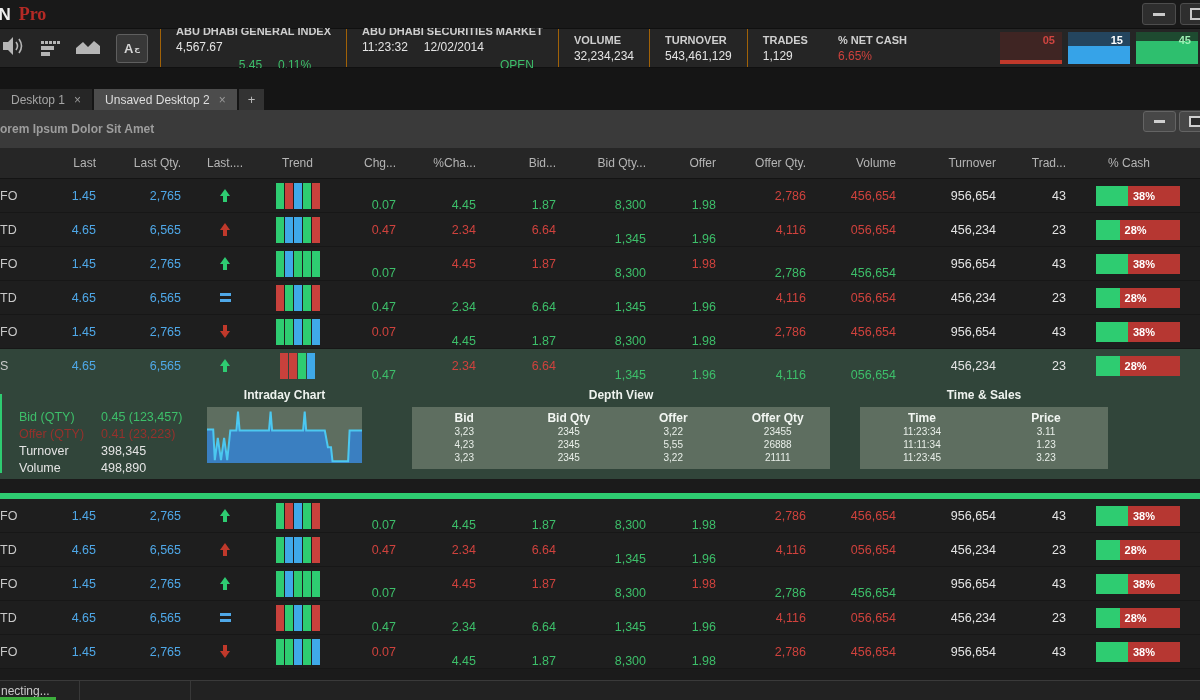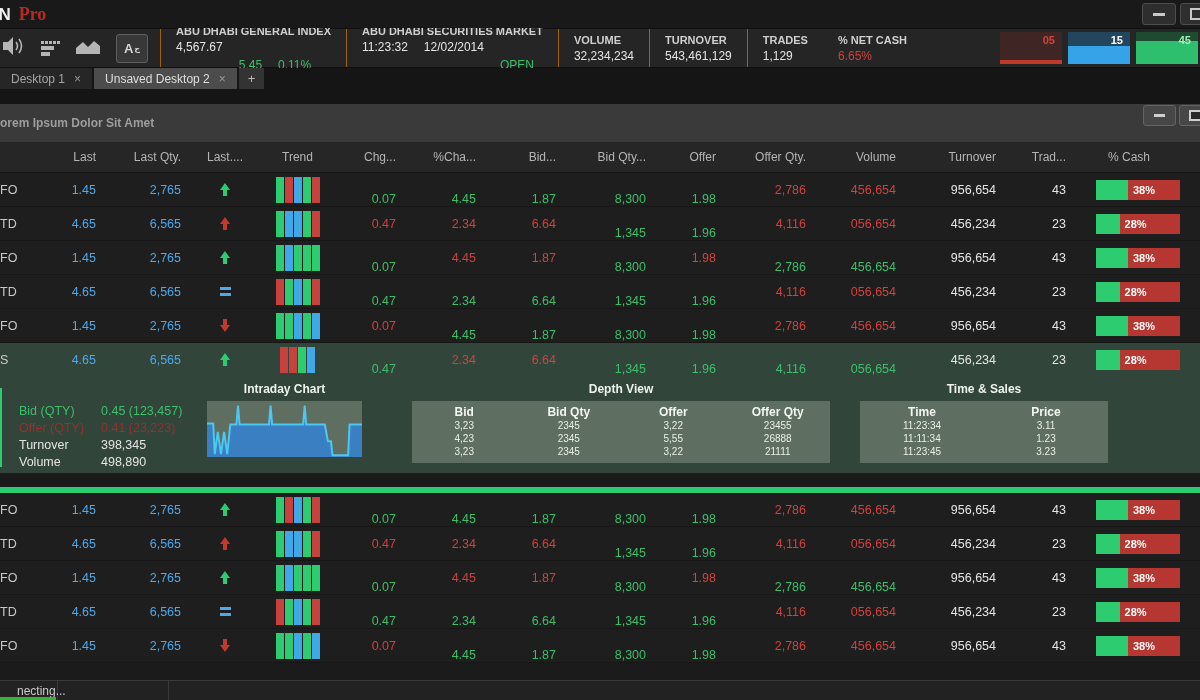--- a/index.html
+++ b/index.html
@@ -30,21 +30,21 @@
   .lang-btn sup{font-size:8px;margin-left:1px;}
   .mb-sec{display:flex;flex-direction:column;justify-content:center;padding:0 15px;border-left:1px solid #a16207;}
   .mb-title{font-size:11px;font-weight:bold;color:#cfcfcf;white-space:nowrap;}
   .mb-vals{display:flex;gap:16px;font-size:12px;color:#e3e3e3;margin-top:3px;white-space:nowrap;text-align:center;}
   .gauges{display:flex;gap:6px;align-items:center;margin-left:auto;padding-right:2px;}
   .gauge{width:62px;height:32px;position:relative;overflow:hidden;}
   .gauge .fill{position:absolute;left:0;right:0;bottom:0;}
   .gauge .glabel{position:absolute;top:2px;right:7px;font-size:11px;font-weight:bold;}
 
   
-  .tabsrow{height:36px;background:#151515;display:flex;gap:2px;flex:0 0 auto;}
+  .tabsrow{height:42px;background:#151515;display:flex;align-items:flex-end;gap:2px;flex:0 0 auto;}
   .tab{height:21px;display:flex;align-items:center;gap:9px;padding:0 11px;background:#262626;color:#a5a5a5;font-size:12px;}
   .tab.active{background:#4c4c4c;color:#dedede;}
   .tab .close{font-size:12px;color:#9a9a9a;}
   .tab-add{height:21px;display:flex;align-items:center;padding:0 9px;background:#333;color:#bbb;font-size:13px;}
 
   
   .paneltitle{height:38px;background:#3a3a3a;display:flex;align-items:center;flex:0 0 auto;position:relative;font-size:12px;font-weight:bold;color:#9d9d9d;}
   .pt-controls{position:absolute;right:-12px;top:1px;display:flex;gap:3px;}
   .pt-btn{width:31px;height:19px;background:#474747;border:1px solid #646464;border-radius:3px;display:flex;align-items:center;justify-content:center;}
   .pg-min{width:11px;height:3px;background:#cfcfcf;}
@@ -104,21 +104,21 @@
   .cols2{grid-template-columns:repeat(2,1fr);}
   .st-head span,.st-row span{text-align:center;}
 
   .gapdark{height:14px;background:#1b1b1b;flex:0 0 auto;}
   .greenbar{height:6px;background:#2ecc71;flex:0 0 auto;}
   .filler{flex:1;background:#1b1b1b;}
 
   
   .statusbar{height:19px;background:#222;border-top:1px solid #3a3a3a;display:flex;align-items:stretch;font-size:12px;color:#cacaca;flex:0 0 auto;}
   .sb-seg{display:flex;align-items:center;border-right:1px solid #383838;position:relative;}
-  .sb-first{width:58px;padding-left:17px;box-sizing:border-box;}
+  .sb-first{width:80px;padding-left:1px;box-sizing:border-box;}
   .sb-progress{position:absolute;left:0;bottom:0;height:3px;width:56px;background:#3cae3c;}
   .sb-second{width:110px;}
 </style>
 </head>
 <body>
 
 <div class="app">
 
   <div class="menubar">
     <div class="logo">

